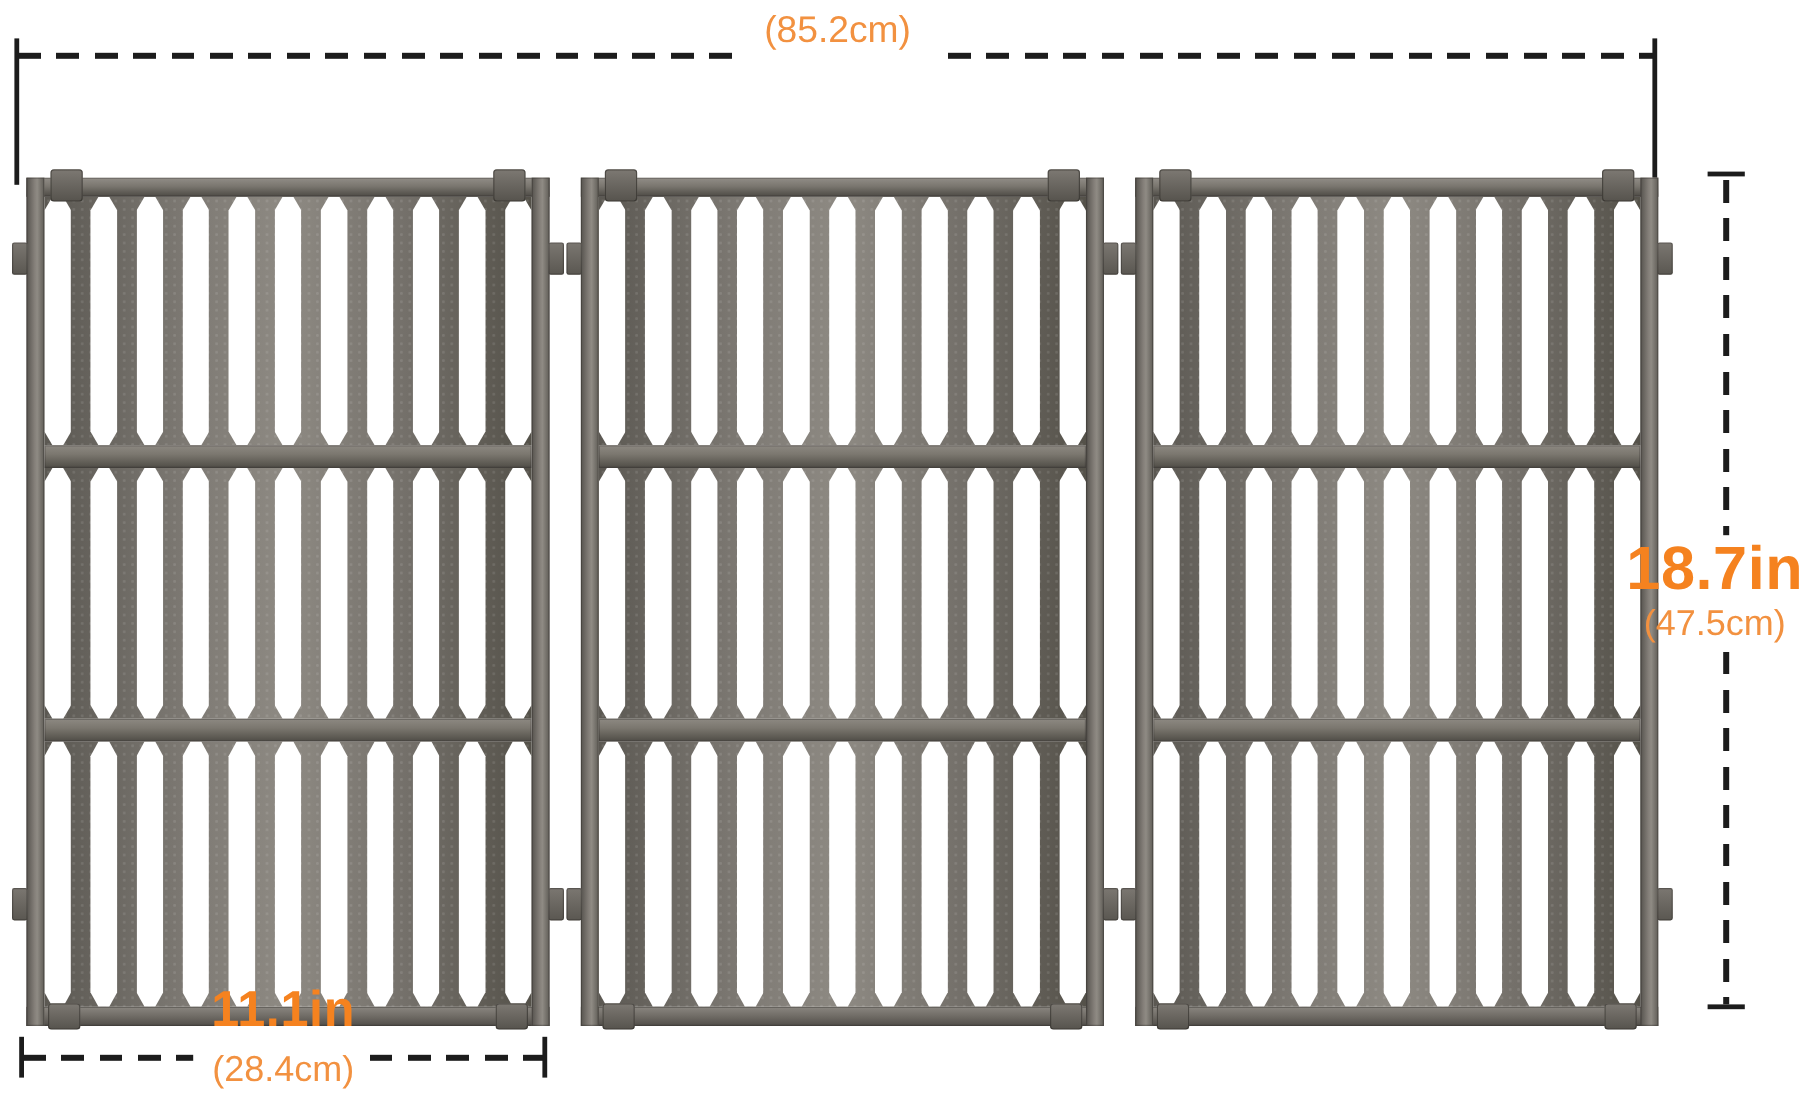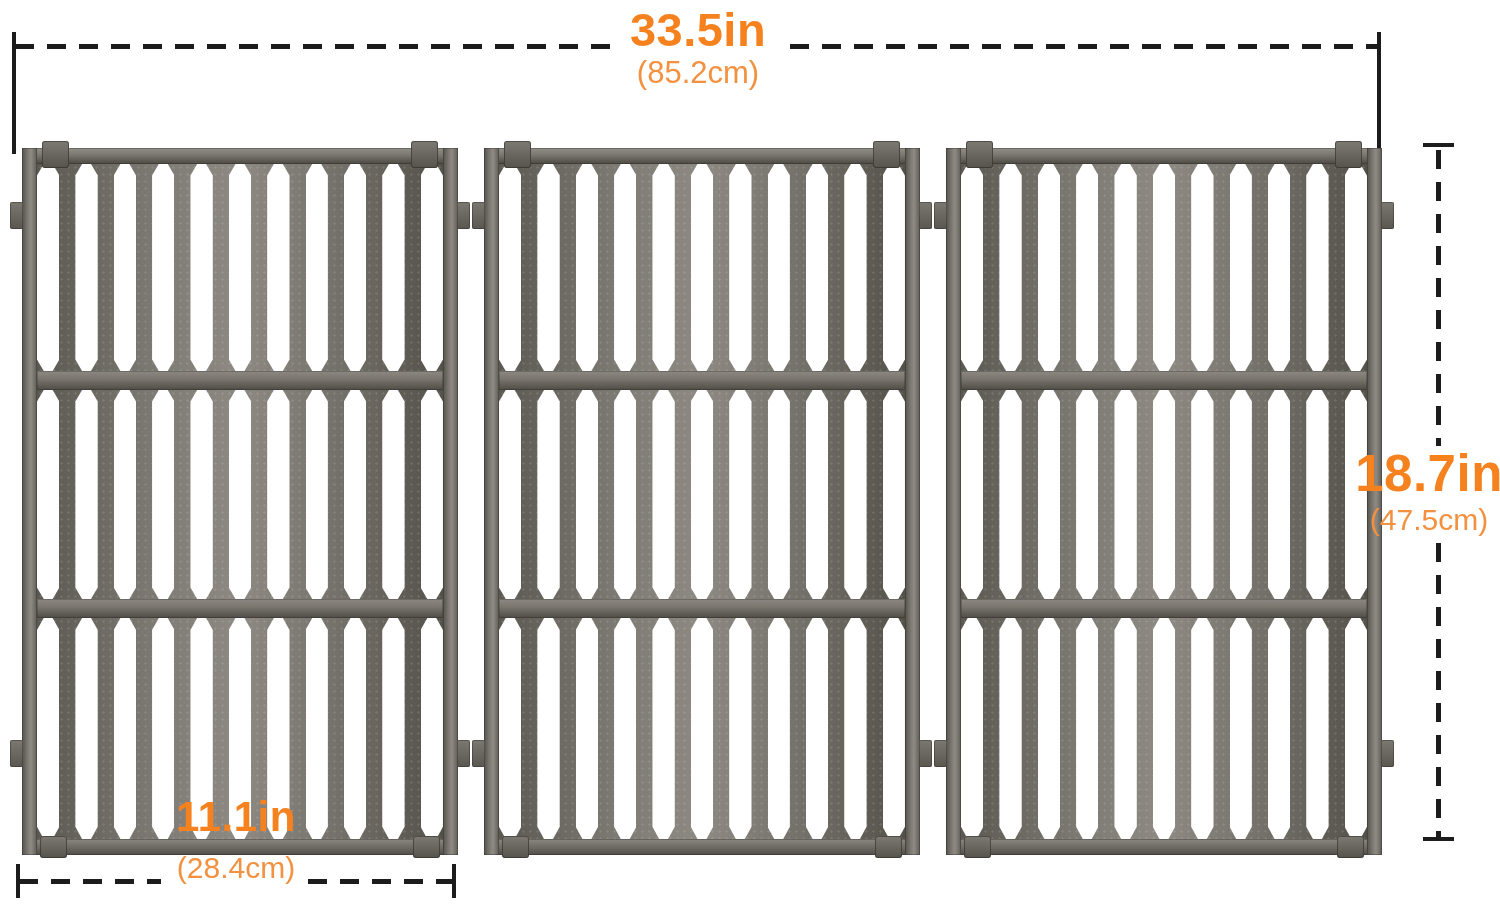--- a/index.html
+++ b/index.html
@@ -26,21 +26,21 @@
   .dim-metric { font-weight:400; color:var(--accent-light); line-height:1.1; }
 
   #dim-width-label   { left:698px; top:6px; }
   #dim-width-label .dim-value  { font-size:47px; }
   #dim-width-label .dim-metric { font-size:31px; margin-top:2px; }
 
   #dim-height-label  { left:1429px; top:448px; }
   #dim-height-label .dim-value  { font-size:51px;text-align:center; }
   #dim-height-label .dim-metric { font-size:30px; margin-top:3px; }
 
-  #dim-panel-label   { left:236px; top:796px; }
+  #dim-panel-label   { left:236px; top:820px; }
   #dim-panel-label .dim-value  { font-size:42px; }
   #dim-panel-label .dim-metric { font-size:30px; margin-top:12px; }
 
   
   #grates-row {
     position:absolute; left:22px; top:148px; width:1360px; height:707px;
     display:flex; gap:26px;
   }
   .grate { position:relative; flex:1; }
 
@@ -89,21 +89,20 @@
 <body>
 
 <div id="canvas" style="--accent: #F5821F; --accent-light: #F29140; --line: #1C1C1C; --bg: #FFFFFF;">
 
   <div>
     <div class="tick-v" style="left:12px; top:32px; height:122px;"></div>
     <div class="tick-v" style="left:1377px; top:32px; height:122px;"></div>
     <div class="dash-h" style="left:15px; top:44px; width:596px;"></div>
     <div class="dash-h" style="left:790px; top:44px; width:588px;"></div>
     <div class="dim-label" id="dim-width-label">
-      <div class="dim-value">33.5in</div>
       <div class="dim-metric">(85.2cm)</div>
     </div>
   </div>
 
   <div>
     <div class="tick-h" style="left:1423px; top:143px; width:31px;"></div>
     <div class="tick-h" style="left:1423px; top:837px; width:31px;"></div>
     <div class="dash-v" style="left:1436px; top:150px; height:296px;"></div>
     <div class="dash-v" style="left:1436px; top:543px; height:294px;"></div>
     <div class="dim-label" id="dim-height-label">

